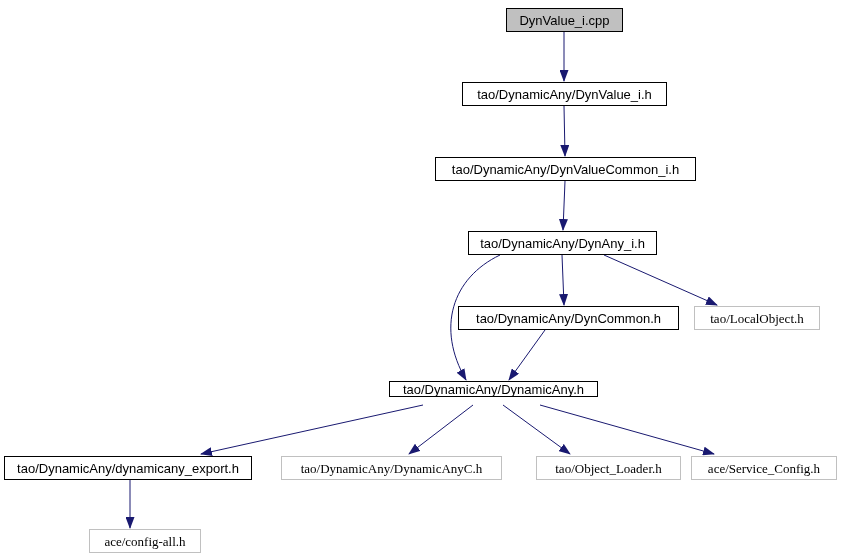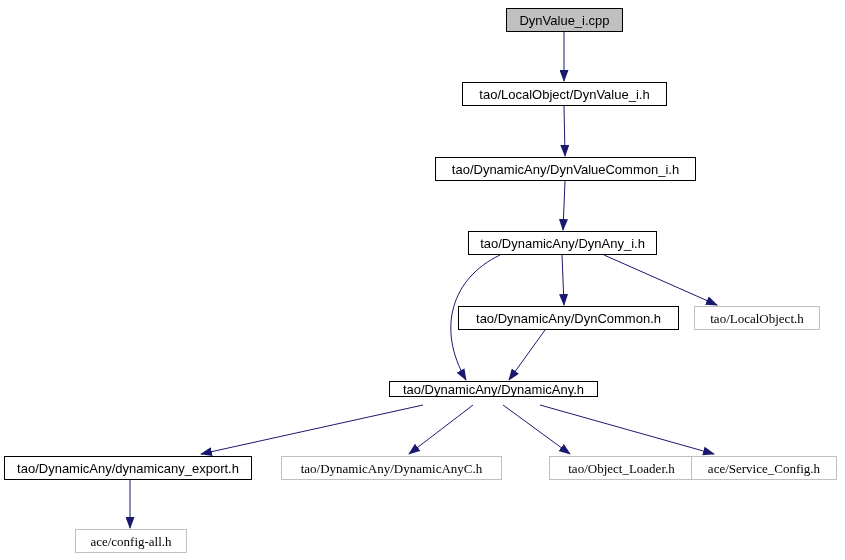--- a/index.html
+++ b/index.html
@@ -69,21 +69,21 @@
         <path d="M503,405 L570,454" fill="none" stroke="#191970" stroke-width="1" marker-end="url(#arrowhead)"></path>
         <path d="M540,405 L714,454" fill="none" stroke="#191970" stroke-width="1" marker-end="url(#arrowhead)"></path>
         <path d="M130,480 L130,528" fill="none" stroke="#191970" stroke-width="1" marker-end="url(#arrowhead)"></path>
       </g>
   </svg>
   <div id="nodes">
       <div class="node source" style="left: 506px; top: 8px; width: 117px; height: 24px;">
         <span>DynValue_i.cpp</span>
       </div>
       <div class="node internal" style="left: 462px; top: 82px; width: 205px; height: 24px;">
-        <span>tao/LocalObject/DynValue_i.h</span>
+        <span>tao/DynamicAny/DynValue_i.h</span>
       </div>
       <div class="node internal" style="left: 435px; top: 157px; width: 261px; height: 24px;">
         <span>tao/DynamicAny/DynValueCommon_i.h</span>
       </div>
       <div class="node internal" style="left: 468px; top: 231px; width: 189px; height: 24px;">
         <span>tao/DynamicAny/DynAny_i.h</span>
       </div>
       <div class="node internal" style="left: 458px; top: 306px; width: 221px; height: 24px;">
         <span>tao/DynamicAny/DynCommon.h</span>
       </div>
@@ -92,23 +92,23 @@
       </div>
       <div class="node internal" style="left: 389px; top: 381px; width: 209px; height: 16px;">
         <span>tao/DynamicAny/DynamicAny.h</span>
       </div>
       <div class="node internal" style="left: 4px; top: 456px; width: 248px; height: 24px;">
         <span>tao/DynamicAny/dynamicany_export.h</span>
       </div>
       <div class="node external" style="left: 281px; top: 436px; width: 221px; height: 24px; margin-top: 20px;">
         <span>tao/DynamicAny/DynamicAnyC.h</span>
       </div>
-      <div class="node external" style="left: 549px; top: 456px; width: 145px; height: 24px;">
+      <div class="node external" style="left: 536px; top: 456px; width: 145px; height: 24px;">
         <span>tao/Object_Loader.h</span>
       </div>
       <div class="node external" style="left: 691px; top: 456px; width: 146px; height: 24px;">
         <span>ace/Service_Config.h</span>
       </div>
-      <div class="node external" style="left: 75px; top: 529px; width: 112px; height: 24px;">
+      <div class="node external" style="left: 89px; top: 529px; width: 112px; height: 24px;">
         <span>ace/config-all.h</span>
       </div>
     </div>
 </div>
 
 </body></html>

